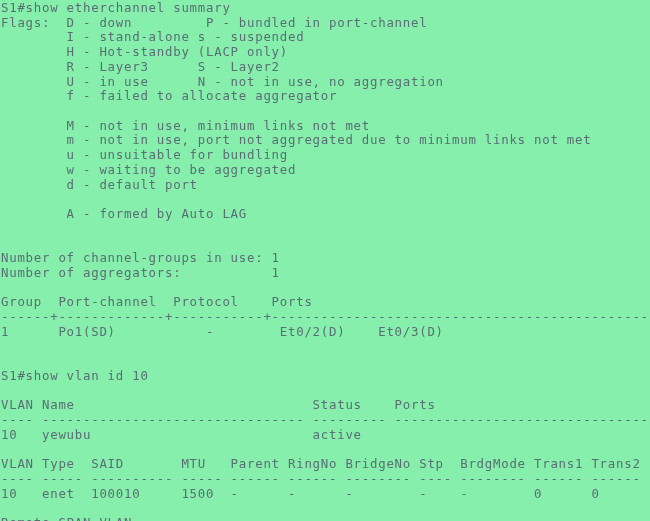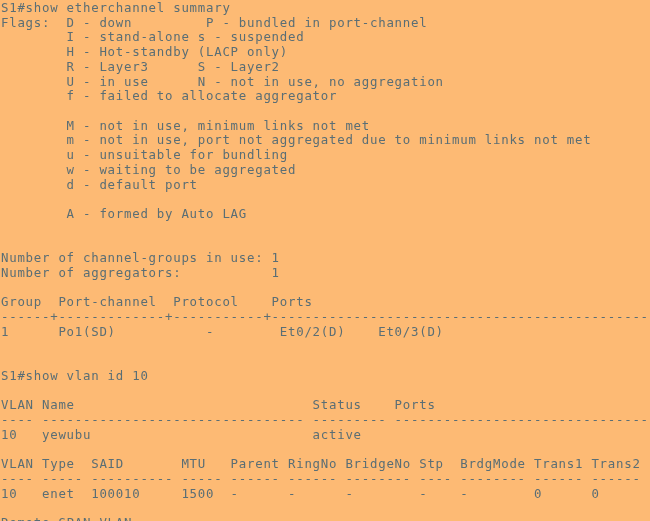--- a/index.html
+++ b/index.html
@@ -9,21 +9,21 @@
     background: #fdf6e3;
   }
   body {
     width: 650px;
     height: 521px;
     overflow: hidden;
   }
   #terminal {
     width: 650px;
     height: 521px;
-    background: #fdba74;
+    background: #86efac;
     color: #5a6e75;
     font-family: "DejaVu Sans Mono", "Liberation Mono", monospace;
     font-size: 12.4px;
     line-height: 14.72px;
     letter-spacing: 0.74px;
     white-space: pre;
     padding: 1px 0 0 1px;
     box-sizing: border-box;
     overflow: hidden;
     -webkit-font-smoothing: antialiased;

